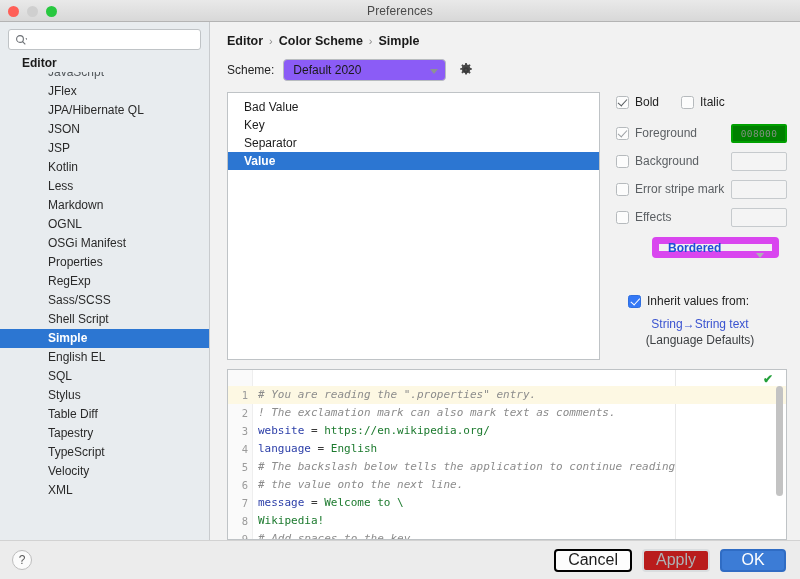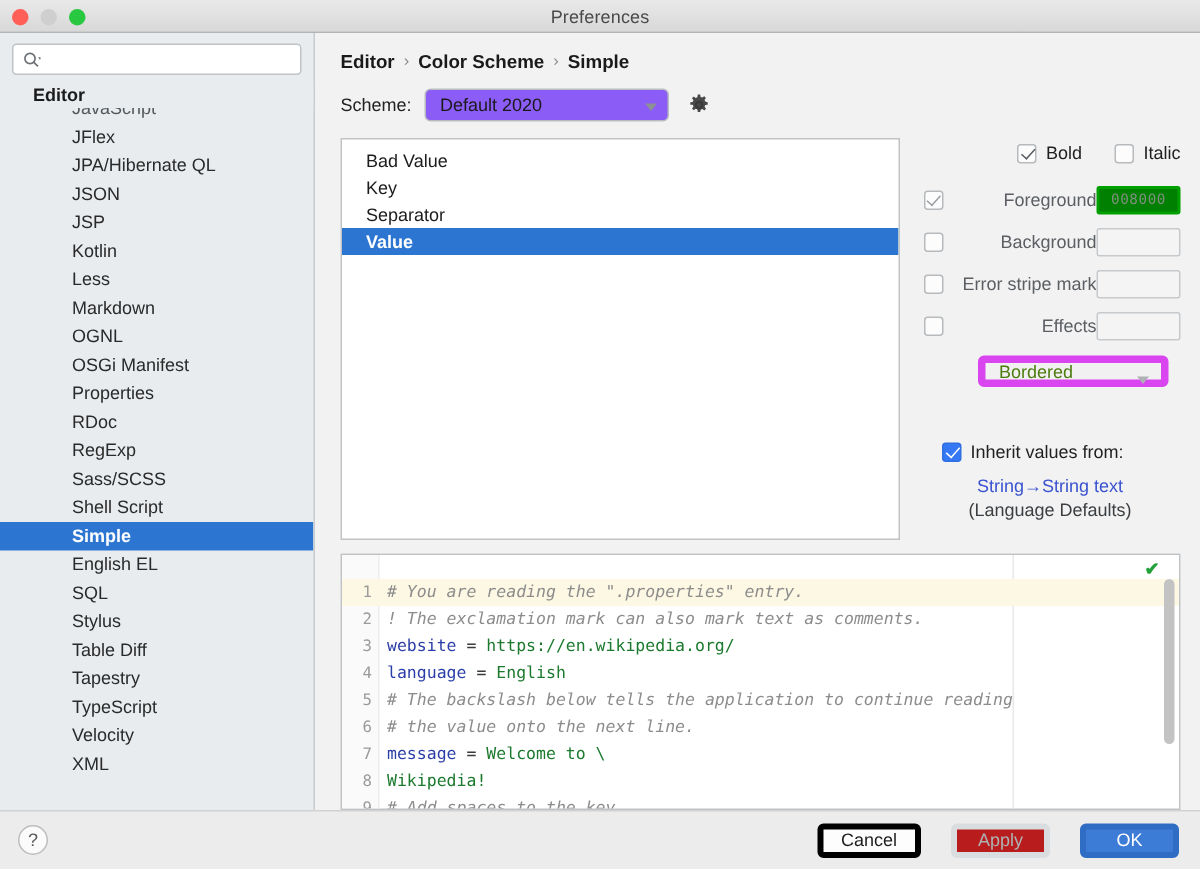--- a/index.html
+++ b/index.html
@@ -134,21 +134,21 @@
     padding-left: 16px;
     font-size: 12px; color: #1c1c1c;
     white-space: nowrap;
   }
   .attr-item.selected { background: #2c76d2; color: #fff; font-weight: bold; }
 
   
   #options { flex: 1; padding-left: 16px; padding-top: 3px; }
   .row { display: flex; align-items: center; }
 
-  #bold-italic-row { justify-content: flex-end; padding-right: 13px; gap: 22px; margin-bottom: 10px; }
+  #bold-italic-row { padding-right: 13px; gap: 22px; margin-bottom: 10px; }
 
   .cb {
     width: 13px; height: 13px;
     border: 1px solid #b6babd;
     border-radius: 2.5px;
     background: #fcfcfc;
     display: inline-block; position: relative;
     flex: 0 0 13px;
   }
   .cb.checked::after {
@@ -166,45 +166,46 @@
     content: "";
     position: absolute; left: 3.6px; top: 0.8px;
     width: 3.6px; height: 7.6px;
     border: solid #fff; border-width: 0 1.8px 1.8px 0;
     transform: rotate(42deg);
   }
   .cb-label { font-size: 12px; color: #5b5f63; margin-left: 6px; white-space: nowrap; }
   .cb-label.dark { color: #1f1f1f; }
 
   .attr-row { height: 28px; display: flex; align-items: center; }
-  .attr-row .cb-label { flex: 1; text-align: right; }
+  .attr-row .cb-label { flex: 1; }
   .swatch {
     width: 56px; height: 19px;
     border: 1px solid #c6cacd;
     background: #f4f4f4;
     border-radius: 2px;
     margin-right: 13px;
     display: flex; align-items: center; justify-content: center;
   }
   .swatch.filled {
     background: #008000;
     border: 2px solid #00a000;
     font-family: "DejaVu Sans Mono", monospace;
     font-size: 9.5px; color: #7f8f7f;
     letter-spacing: .4px;
   }
 
   #effects-select {
     width: 127px; height: 21px;
-    border: 5px solid #d946ef; border-radius: 4px;
+    border: 7px solid #d946ef; border-radius: 4px;
     background: #f1f1f1;
-    font-size: 12px; color: #4d7c0f;
+    font-size: 12px; color: #1d4ed8;
     display: flex; align-items: center;
     padding-left: 9px; position: relative;
     margin: 6px 0 0 36px;
+    font-weight: bold;
   }
   #effects-select .caret {
     position: absolute; right: 8px; top: 9px;
     width: 0; height: 0;
     border-left: 4px solid transparent;
     border-right: 4px solid transparent;
     border-top: 5px solid #adb1b4;
   }
 
   #inherit-row { margin-top: 36px; display: flex; align-items: center; margin-left: 12px; }
@@ -268,24 +269,24 @@
   }
   #help-btn {
     width: 20px; height: 20px; border-radius: 50%;
     border: 1px solid #bdbdbd; background: #fbfbfb;
     font-size: 12px; color: #5a5a5a;
     display: flex; align-items: center; justify-content: center;
   }
   #footer-spacer { flex: 1; }
   .btn {
     height: 23px; min-width: 66px;
-    border-radius: 4px; border: 4px solid #000000;
-    background: #fdfdfd; font-size: 12px; color: #1d1d1d;
+    border-radius: 4px; border: 2px solid #000000;
+    background: #fdfdfd; font-size: 16px; color: #1d1d1d;
     display: flex; align-items: center; justify-content: center;
-    margin-left: 20px; padding: 0 12px;
+    margin-left: 10px; padding: 0 12px;
   }
   .btn.disabled { color: #aeb2b5; background: #b91c1c; border-color: #dadddf; }
   .btn.primary { background: #3c7cd6; border-color: #2f6cc4; color: #fff; }
 </style>
 </head>
 <body>
 
 <div id="window">
 
   <div id="titlebar">
@@ -317,21 +318,20 @@
             <div class="tree-item">JFlex</div>
             <div class="tree-item">JPA/Hibernate QL</div>
             <div class="tree-item">JSON</div>
             <div class="tree-item">JSP</div>
             <div class="tree-item">Kotlin</div>
             <div class="tree-item">Less</div>
             <div class="tree-item">Markdown</div>
             <div class="tree-item">OGNL</div>
             <div class="tree-item">OSGi Manifest</div>
             <div class="tree-item">Properties</div>
-            <div class="tree-item">RDoc</div>
             <div class="tree-item">RegExp</div>
             <div class="tree-item">Sass/SCSS</div>
             <div class="tree-item">Shell Script</div>
             <div class="tree-item selected">Simple</div>
             <div class="tree-item">English EL</div>
             <div class="tree-item">SQL</div>
             <div class="tree-item">Stylus</div>
             <div class="tree-item">Table Diff</div>
             <div class="tree-item">Tapestry</div>
             <div class="tree-item">TypeScript</div>

